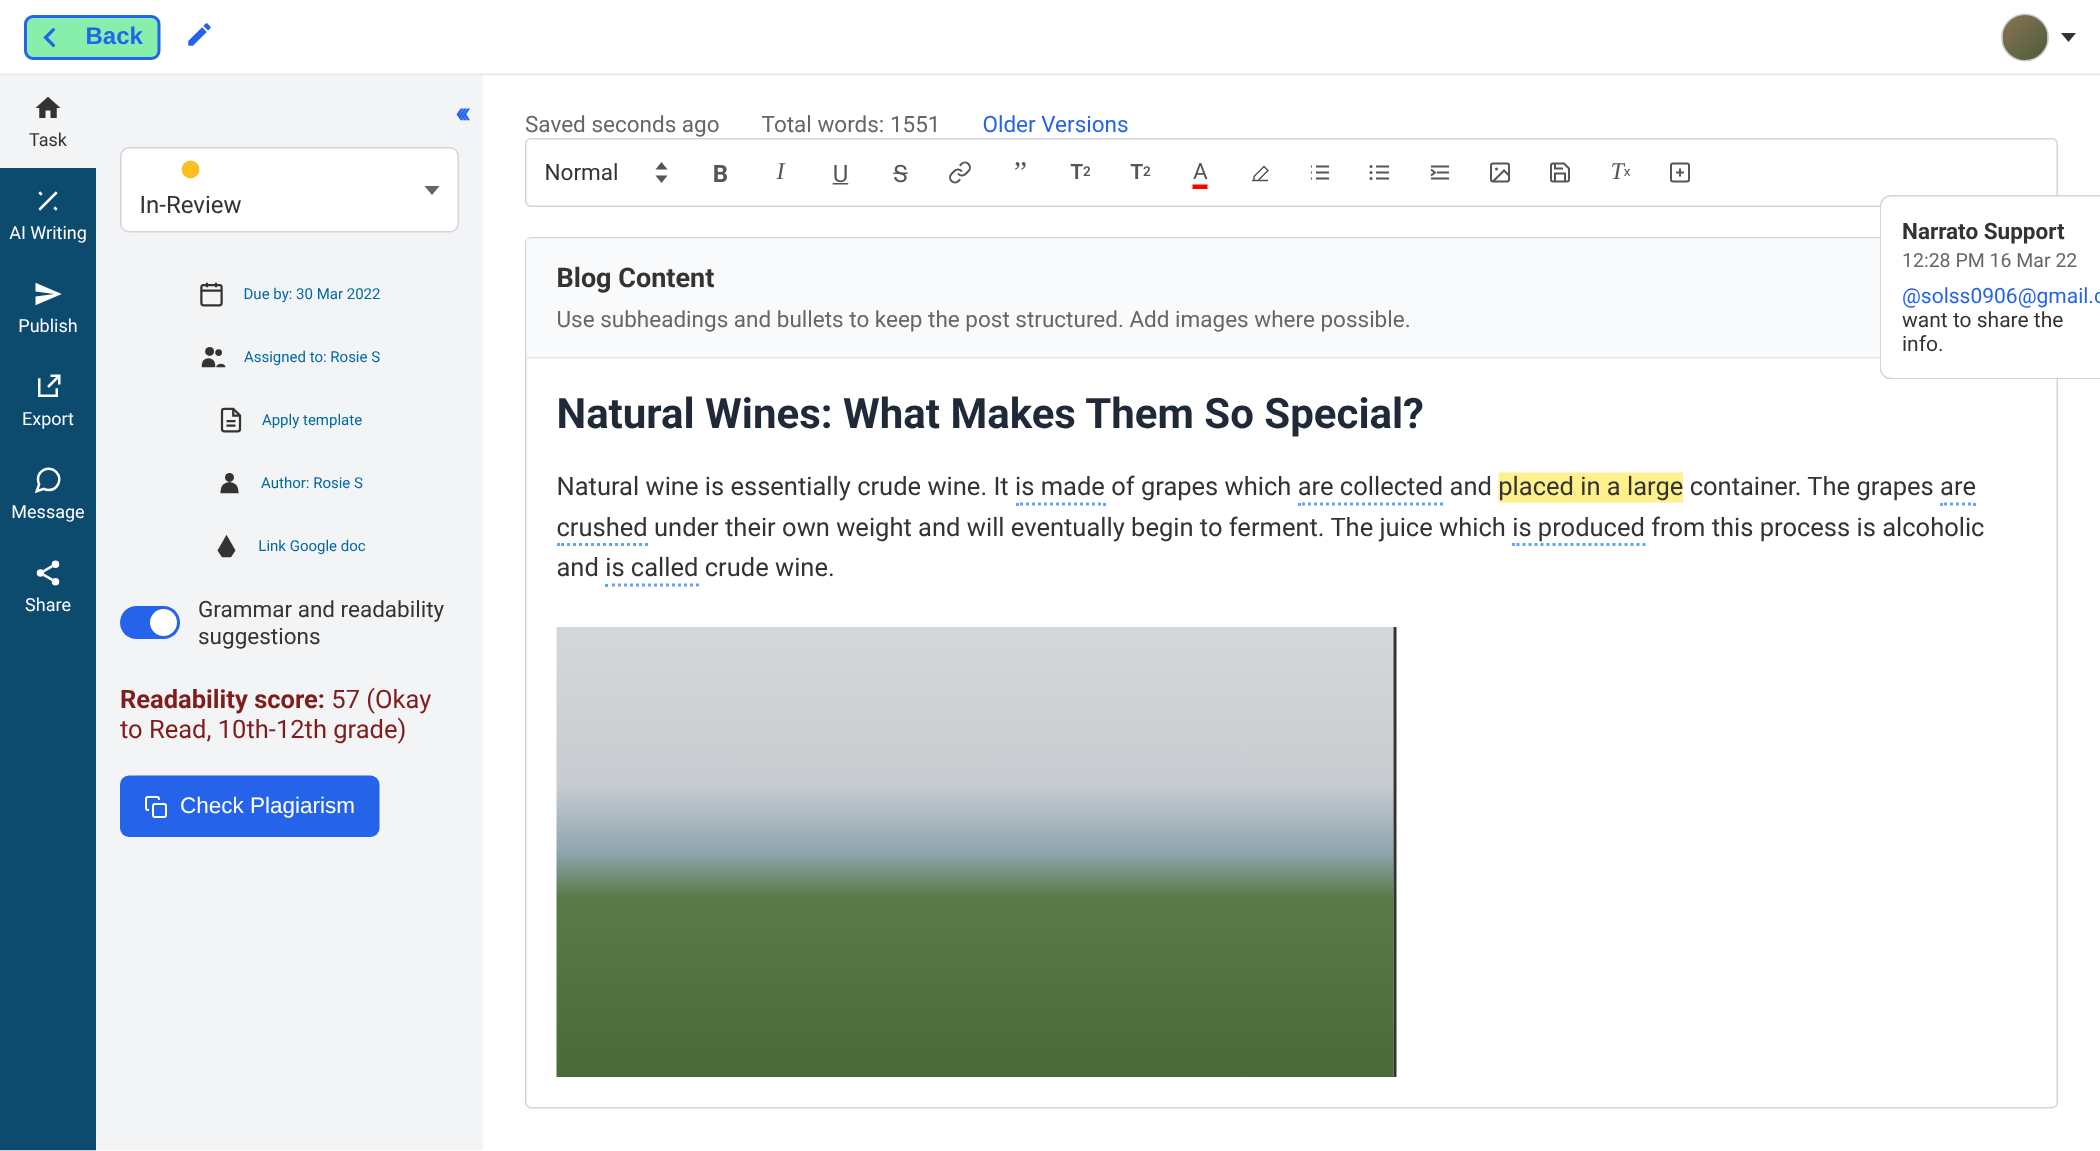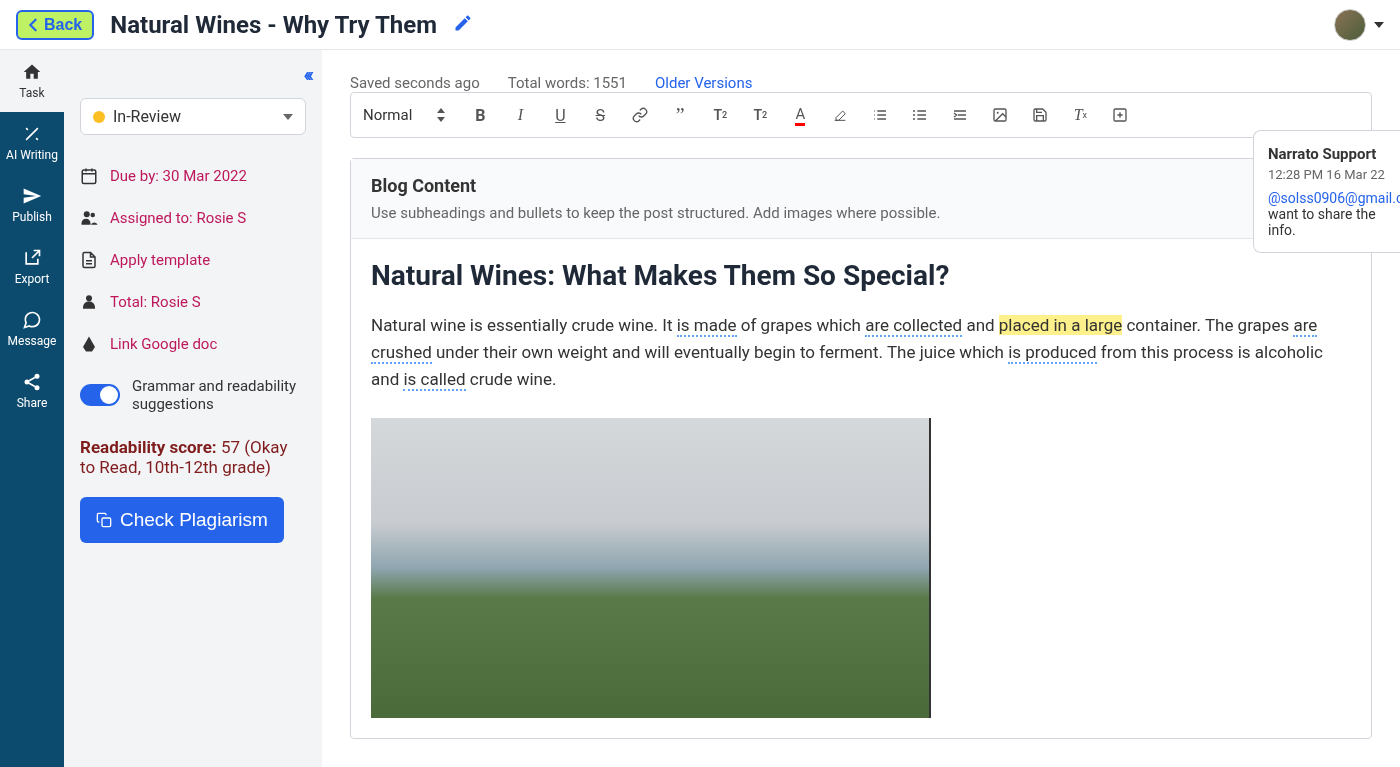--- a/index.html
+++ b/index.html
@@ -4,22 +4,22 @@
   <style>
     * { margin: 0; padding: 0; box-sizing: border-box; }
     body { font-family: -apple-system, BlinkMacSystemFont, "Segoe UI", Roboto, sans-serif; color: #333; overflow: hidden; }
     
     .header {
       display: flex; align-items: center; justify-content: space-between;
       padding: 8px 16px; border-bottom: 1px solid #e5e7eb; height: 50px;
     }
     .header-left { display: flex; align-items: center; gap: 16px; }
     .back-btn {
-      display: flex; align-items: center; gap: 6px;
-      border: 2px solid #2563eb; color: #2563eb; background: #bef264;
+      display: flex; align-items: center; gap: 19px;
+      border: 2px solid #2563eb; color: #2563eb; background: #86efac;
       padding: 4px 10px; border-radius: 6px; font-size: 16px; font-weight: 600;
       cursor: pointer;
     }
     .back-btn svg { width: 10px; height: 14px; }
     .page-title { font-size: 24px; font-weight: 700; color: #1f2937; }
     .edit-icon { color: #2563eb; cursor: pointer; }
     .header-right { display: flex; align-items: center; gap: 8px; cursor: pointer; }
     .avatar { width: 32px; height: 32px; border-radius: 50%; background: linear-gradient(135deg, #8b7355, #4a5d3a); border: 1px solid #ccc; }
     .caret-down { width: 0; height: 0; border-left: 5px solid transparent; border-right: 5px solid transparent; border-top: 6px solid #333; }
     
@@ -40,46 +40,46 @@
     .collapse-arrows {
       position: absolute; top: 12px; right: 12px; color: #2563eb;
       font-size: 20px; font-weight: bold; cursor: pointer; letter-spacing: -4px;
     }
     .status-select {
       display: flex; align-items: center; gap: 8px;
       background: #fff; border: 1px solid #d1d5db; border-radius: 6px;
       padding: 8px 12px; margin-top: 32px; margin-bottom: 20px; cursor: pointer;
       justify-content: space-between;
     }
-    .status-select-left { display: flex; align-items: center; gap: 8px; }
+    .status-select-left { display: flex; align-items: center; gap: 8px; flex-direction: column; }
     .status-dot { width: 12px; height: 12px; border-radius: 50%; background: #fbbf24; }
     .status-caret { width: 0; height: 0; border-left: 5px solid transparent; border-right: 5px solid transparent; border-top: 6px solid #666; }
     
-    .meta-item { display: flex; align-items: center; gap: 12px; padding: 12px 0; font-size: 15px; color: #be185d; }
+    .meta-item { display: flex; align-items: center; gap: 12px; padding: 12px 0; font-size: 10px; color: #0369a1; justify-content: center; }
     .meta-item svg { width: 18px; height: 18px; flex-shrink: 0; }
     .meta-item-clickable { cursor: pointer; }
     
     .toggle-row { display: flex; align-items: center; gap: 12px; padding: 12px 0; }
     .toggle {
       position: relative; width: 40px; height: 22px; background: #2563eb;
       border-radius: 11px; flex-shrink: 0; cursor: pointer;
     }
     .toggle::after {
       content: ''; position: absolute; right: 2px; top: 2px;
       width: 18px; height: 18px; background: #fff; border-radius: 50%;
     }
     .toggle-label { font-size: 15px; color: #333; }
     
     .readability { padding: 12px 0; font-size: 17px; color: #7f1d1d; }
     .readability strong { font-weight: 700; }
     
     .check-plagiarism {
       display: flex; align-items: center; gap: 8px;
       background: #2563eb; color: #fff; border: none;
-      padding: 12px 16px; border-radius: 6px; font-size: 19px;
+      padding: 12px 16px; border-radius: 6px; font-size: 15px;
       cursor: pointer; margin-top: 8px;
     }
     
     .main { flex: 1; overflow-y: auto; padding: 24px 28px; position: relative; }
     .status-bar { display: flex; gap: 28px; font-size: 15px; color: #666; align-items: center; }
     .older-versions { color: #2563eb; cursor: pointer; }
     
     .toolbar {
       display: flex; align-items: center; gap: 4px;
       border: 1px solid #d1d5db; border-radius: 4px; padding: 8px 12px;
@@ -125,21 +125,20 @@
 <body>
 
 <div class="header">
   <div class="header-left">
     <button class="back-btn">
       <svg viewBox="0 0 10 16">
           <path d="M8 2 L2 8 L8 14" stroke="#2563eb" stroke-width="2.5" fill="none" stroke-linecap="round"></path>
         </svg>
       <span>Back</span>
     </button>
-    <span class="page-title">Natural Wines - Why Try Them</span>
     <span class="edit-icon">
       <svg width="20" height="20" viewBox="0 0 24 24">
           <path d="M3 17.25V21h3.75L17.81 9.94l-3.75-3.75L3 17.25zM20.71 7.04c.39-.39.39-1.02 0-1.41l-2.34-2.34c-.39-.39-1.02-.39-1.41 0l-1.83 1.83 3.75 3.75 1.83-1.83z" fill="#2563eb"></path>
         </svg>
     </span>
   </div>
   <div class="header-right">
     <div class="avatar"></div>
     <div class="caret-down"></div>
   </div>
@@ -217,21 +216,21 @@
       <svg viewBox="0 0 24 24">
           <path d="M14 2H6a2 2 0 00-2 2v16a2 2 0 002 2h12a2 2 0 002-2V8l-6-6z M14 2v6h6 M8 13h8 M8 17h8" stroke="#333" stroke-width="2" fill="none"></path>
         </svg>
       <span>Apply template</span>
     </div>
     <div class="meta-item">
       <svg viewBox="0 0 24 24">
           <circle cx="12" cy="7" r="4" fill="#333"></circle>
           <path d="M4 21v-2a8 8 0 0116 0v2" fill="#333"></path>
         </svg>
-      <span><span>Total: </span><span>Rosie S</span></span>
+      <span><span>Author: </span><span>Rosie S</span></span>
     </div>
     <div class="meta-item meta-item-clickable">
       <svg viewBox="0 0 24 24">
           <path d="M12 2L4 16l4 6h8l4-6L12 2z" fill="#333"></path>
         </svg>
       <span>Link Google doc</span>
     </div>
     <div class="toggle-row">
       <div class="toggle"></div>
       <span class="toggle-label">Grammar and readability suggestions</span>

